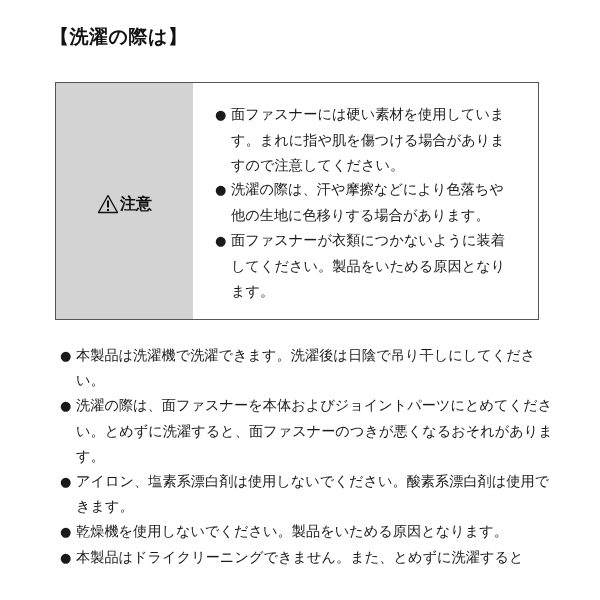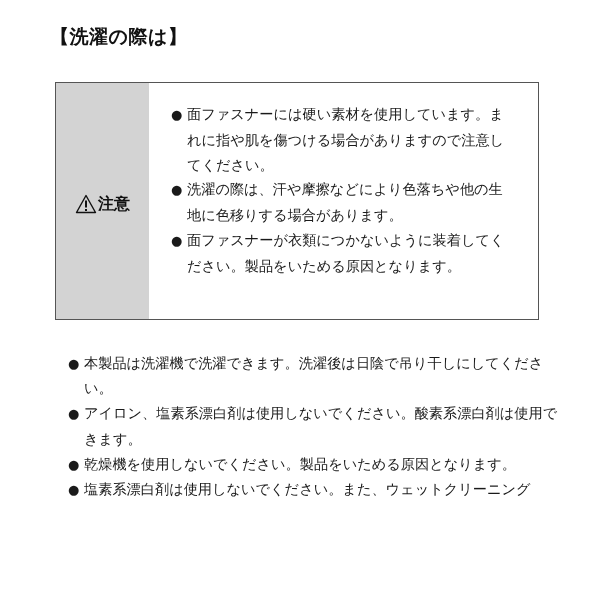--- a/index.html
+++ b/index.html
@@ -13,41 +13,41 @@
       font-size: 19px; font-weight: bold; letter-spacing: 0.5px;
       color: #111;
     }
     .caution-box {
       position: absolute; left: 55px; top: 82px;
       width: 484px; height: 238px;
       border: 1.5px solid #555;
       display: flex; box-sizing: border-box;
     }
     .caution-label-col {
-      width: 93px; background: #d3d3d3;
+      width: 137px; background: #d3d3d3;
       display: flex; align-items: center; justify-content: center;
       flex-shrink: 0;
     }
     .caution-label {
       display: flex; align-items: center; gap: 1px;
       font-size: 16px; font-weight: bold; color: #111;
       margin-top: 6px;
     }
     .warn-icon { width: 22px; height: 20px; display: inline-block; }
     .caution-list {
       padding: 7px 10px 0 10px; margin: 12px; list-style: none;
       font-size: 14.2px; line-height: 24.8px; color: #1a1a1a;
     }
     .caution-list li, .care-list li {
       padding-left: 16px; text-indent: -16px;
     }
     .bullet { display: inline-block; width: 16px; text-indent: 0; font-size: 13px; }
     .care-list {
       position: absolute; left: 52px; top: 335px; width: 500px;
-      padding: 0; margin: 16px; list-style: none;
+      padding: 0; margin: 8px; list-style: none;
       font-size: 14.2px; line-height: 25.2px; color: #1a1a1a;
     }
   </style>
 </head>
 <body>
 
 <div class="title">【洗濯の際は】</div>
 
 <div class="caution-box">
   <div class="caution-label-col">
@@ -62,16 +62,17 @@
   </div>
   <ul class="caution-list">
     <li><span class="bullet">●</span><span>面ファスナーには硬い素材を使用しています。まれに指や肌を傷つける場合がありますので注意してください。</span></li>
     <li><span class="bullet">●</span><span>洗濯の際は、汗や摩擦などにより色落ちや他の生地に色移りする場合があります。</span></li>
     <li><span class="bullet">●</span><span>面ファスナーが衣類につかないように装着してください。製品をいためる原因となります。</span></li>
   </ul>
 </div>
 
 <ul class="care-list">
   <li><span class="bullet">●</span><span>本製品は洗濯機で洗濯できます。洗濯後は日陰で吊り干しにしてください。</span></li>
+  <li><span class="bullet">●</span><span>洗濯の際は、面ファスナーを本体およびジョイントパーツにとめてください。とめずに洗濯すると、面ファスナーのつきが悪くなるおそれがあります。</span></li>
   <li><span class="bullet">●</span><span>アイロン、塩素系漂白剤は使用しないでください。酸素系漂白剤は使用できます。</span></li>
   <li><span class="bullet">●</span><span>乾燥機を使用しないでください。製品をいためる原因となります。</span></li>
-  <li><span class="bullet">●</span><span>塩素系漂白剤は使用しないでください。また、ウェットクリーニング</span></li>
+  <li><span class="bullet">●</span><span>本製品はドライクリーニングできません。また、とめずに洗濯すると</span></li>
 </ul>
 
 </body></html>

